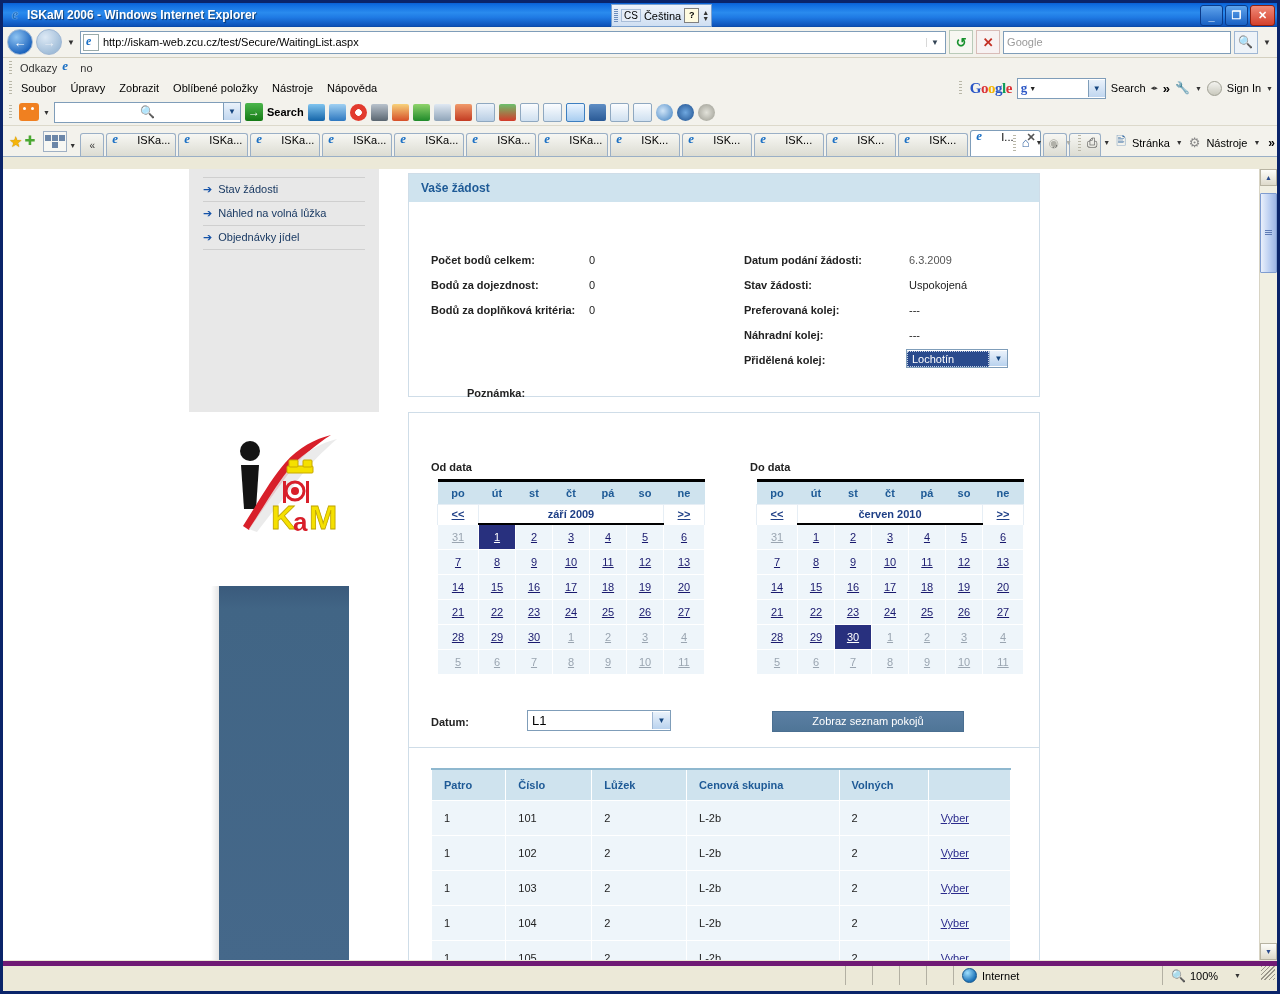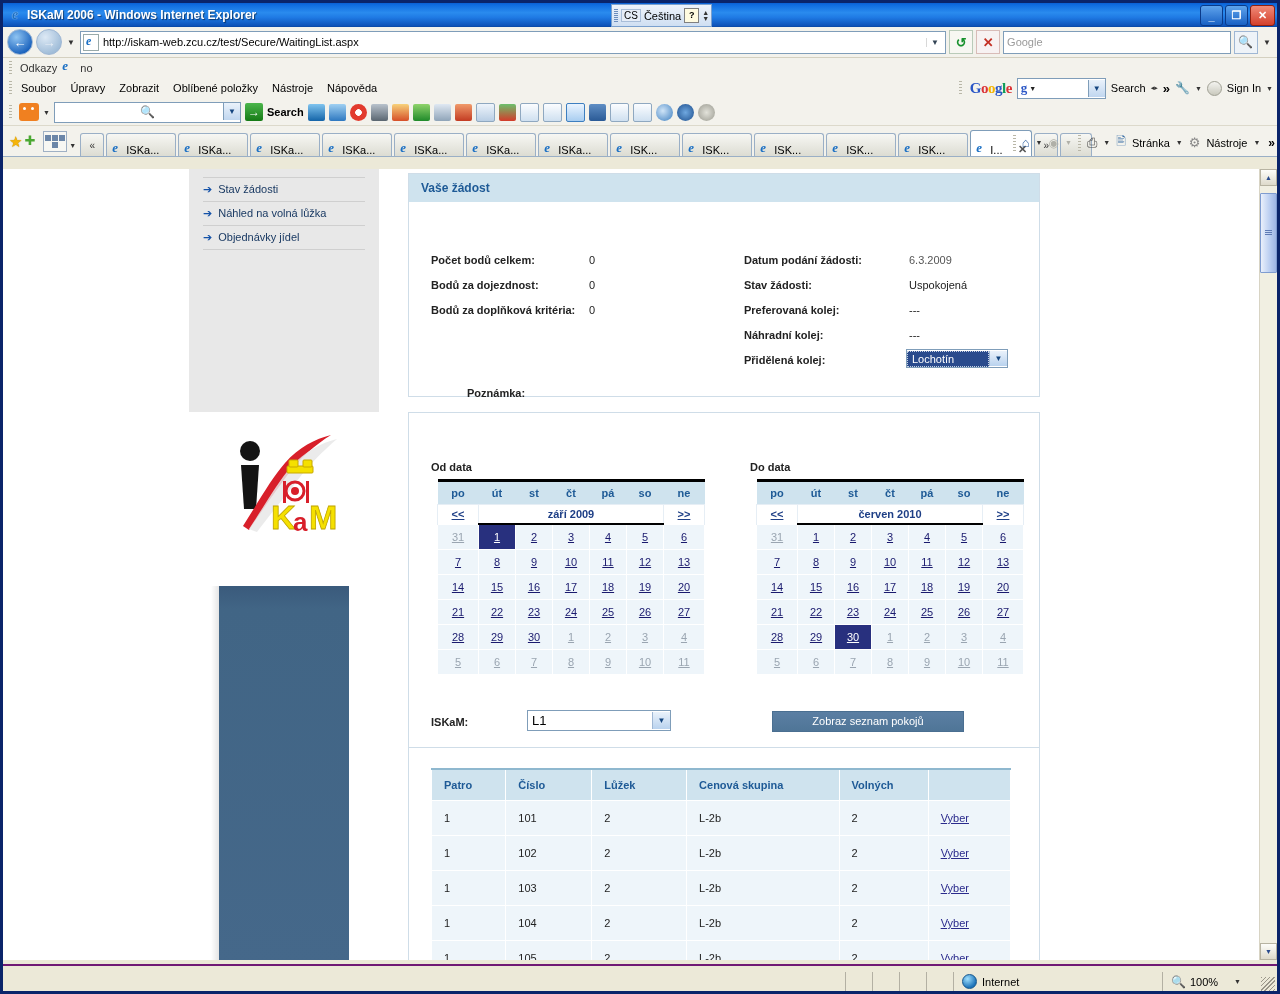--- a/index.html
+++ b/index.html
@@ -166,21 +166,21 @@
   #qtabs{
     margin-left:8px;margin-bottom:4px;width:20px;height:17px;border:1px solid #9fb0c4;background:#f7f7f3;
     display:flex;flex-wrap:wrap;align-content:center;justify-content:center;gap:1px;padding:1px;
   }
   #qtabs i{width:6px;height:6px;background:#6b86a8;display:block;}
   .tab{
     height:22px;min-width:60px;max-width:62px;margin-right:2px;
     background:linear-gradient(to bottom,#f7f7f3,#dcdcd2);
     border:1px solid #9aafc6;border-bottom:none;
     border-radius:3px 3px 0 0;
-    display:flex;align-items:flex-end;padding:0 4px;gap:2px;
+    display:flex;align-items:flex-start;padding:0 4px;gap:13px;
     font-size:11px;color:#000;overflow:hidden;white-space:nowrap;
   }
   .tab.active{background:#fff;border-color:#7f9db9;height:25px;}
   .tab .tico{width:13px;height:13px;flex:none;position:relative;}
   .tab .tico:after{content:"e";position:absolute;left:1px;top:-3px;font-family:"Liberation Serif",serif;
     font-style:italic;font-weight:bold;color:#1a6fc4;font-size:13px;}
   .tab .tclose{margin-left:auto;font-size:11px;color:#555;font-weight:bold;}
   .tab-chev{height:22px;width:22px;margin-right:2px;background:linear-gradient(#f7f7f3,#dcdcd2);
     border:1px solid #9aafc6;border-bottom:none;border-radius:3px 3px 0 0;
     display:flex;align-items:center;justify-content:center;font-size:10px;color:#333;}
@@ -312,22 +312,22 @@
   #vthumb{position:absolute;left:0;top:24px;width:17px;height:80px;
     background:linear-gradient(to right,#eaf0fb,#b9cdf0 60%,#9db5e4);
     border:1px solid #7f9cd0;box-sizing:border-box;border-radius:1px;
     display:flex;align-items:center;justify-content:center;}
   #vthumb i{display:block;width:7px;height:6px;
     background-image:repeating-linear-gradient(to bottom,#5f7bb5 0 1px,transparent 1px 2px);}
   #vdown{position:absolute;left:0;bottom:0;}
   
   #statusbar{
     position:absolute;left:0;right:0;bottom:0;height:25px;
-    background:#ece9d8;border-top:2px solid #701a75;
-    display:flex;align-items:flex-end;font-size:11px;color:#000;
+    background:#ece9d8;border-top:5px solid #701a75;
+    display:flex;align-items:flex-start;font-size:11px;color:#000;
   }
   .st-cell{height:19px;border-left:1px solid #b3b0a3;}
   #st-zone{display:flex;align-items:center;gap:5px;padding-left:8px;}
   .globe{width:13px;height:13px;border-radius:50%;
     background:radial-gradient(circle at 35% 30%,#9fe0ff,#1d73b8 70%);border:1px solid #14568e;}
   #st-zoom{display:flex;align-items:center;gap:4px;}
   .mag2{color:#2a5fa0;font-size:12px;}
   #resize-grip{width:14px;height:14px;margin-left:4px;margin-right:2px;
     background-image:repeating-linear-gradient(135deg,#9a968a 0 1px,transparent 1px 3px);}
   #bottomblue{position:absolute;left:0;right:0;bottom:-3px;height:3px;background:#0a246a;}
@@ -768,21 +768,21 @@
                 <td class="day other"><a>6</a></td>
                 <td class="day other"><a>7</a></td>
                 <td class="day other"><a>8</a></td>
                 <td class="day other"><a>9</a></td>
                 <td class="day other"><a>10</a></td>
                 <td class="day other"><a>11</a></td>
               </tr>
             </tbody>
         </table>
 
-        <span id="blok-label">ISKaM:</span>
+        <span id="blok-label">Datum:</span>
         <div id="blok-select">
           <span class="v">L1</span>
           <span class="a">▼</span>
         </div>
         <div id="show-btn">Zobraz seznam pokojů</div>
 
         <table id="rooms">
           <thead>
               <tr>
             <th style="width:70px">Patro</th>

